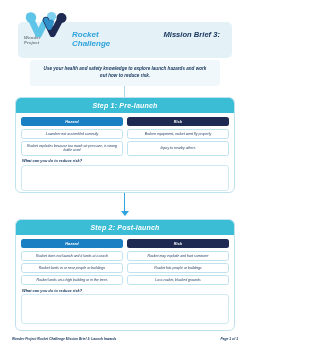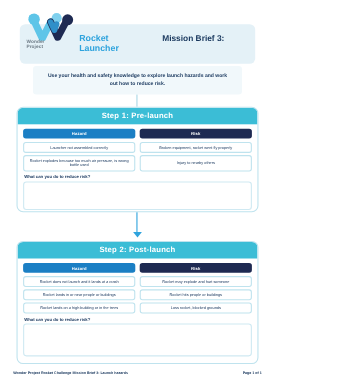--- a/index.html
+++ b/index.html
@@ -11,20 +11,21 @@
     font-family: "Liberation Sans", sans-serif;
     overflow: hidden;
     position: relative;
   }
 
   .page {
     width: 250px;
     height: 314px;
     position: relative;
     padding: 0;
+    font-style: italic;
   }
 
   
   .header-band {
     position: absolute;
     left: 18px;
     top: 22px;
     width: 214px;
     height: 36px;
     background: #e4f1f7;
@@ -59,21 +60,21 @@
     font-size: 8px;
     font-weight: bold;
     line-height: 1.15;
     color: #2ea3dd;
     z-index: 6;
   }
   .brand-title span { display: block; }
 
   .mission-title {
     position: absolute;
-    right: 46px;
+    right: 30px;
     top: 30px;
     text-align: left;
     font-size: 7.6px;
     font-weight: bold;
     line-height: 1.25;
     color: #17365c;
     z-index: 6;
   }
   .mission-title span { display: block; }
 
@@ -261,21 +262,21 @@
       <path d="M22 9 L25.5 16.5 L27.5 11" stroke="#2f8fc9" stroke-width="5" fill="none" stroke-linecap="round" stroke-linejoin="round"></path>
     </svg>
     <div class="logo-words">
       <span>Wonder</span>
       <span>Project</span>
     </div>
   </div>
 
   <div class="brand-title">
     <span>Rocket</span>
-    <span>Launcher</span>
+    <span>Challenge</span>
   </div>
 
   <div class="mission-title">
     <span>Mission Brief 3:</span>
   </div>
 
   <div class="subtitle-panel">
     <div class="subtitle-text">Use your health and safety knowledge to explore launch hazards and work out how to reduce risk.</div>
   </div>
   <div class="connector-top"></div>

